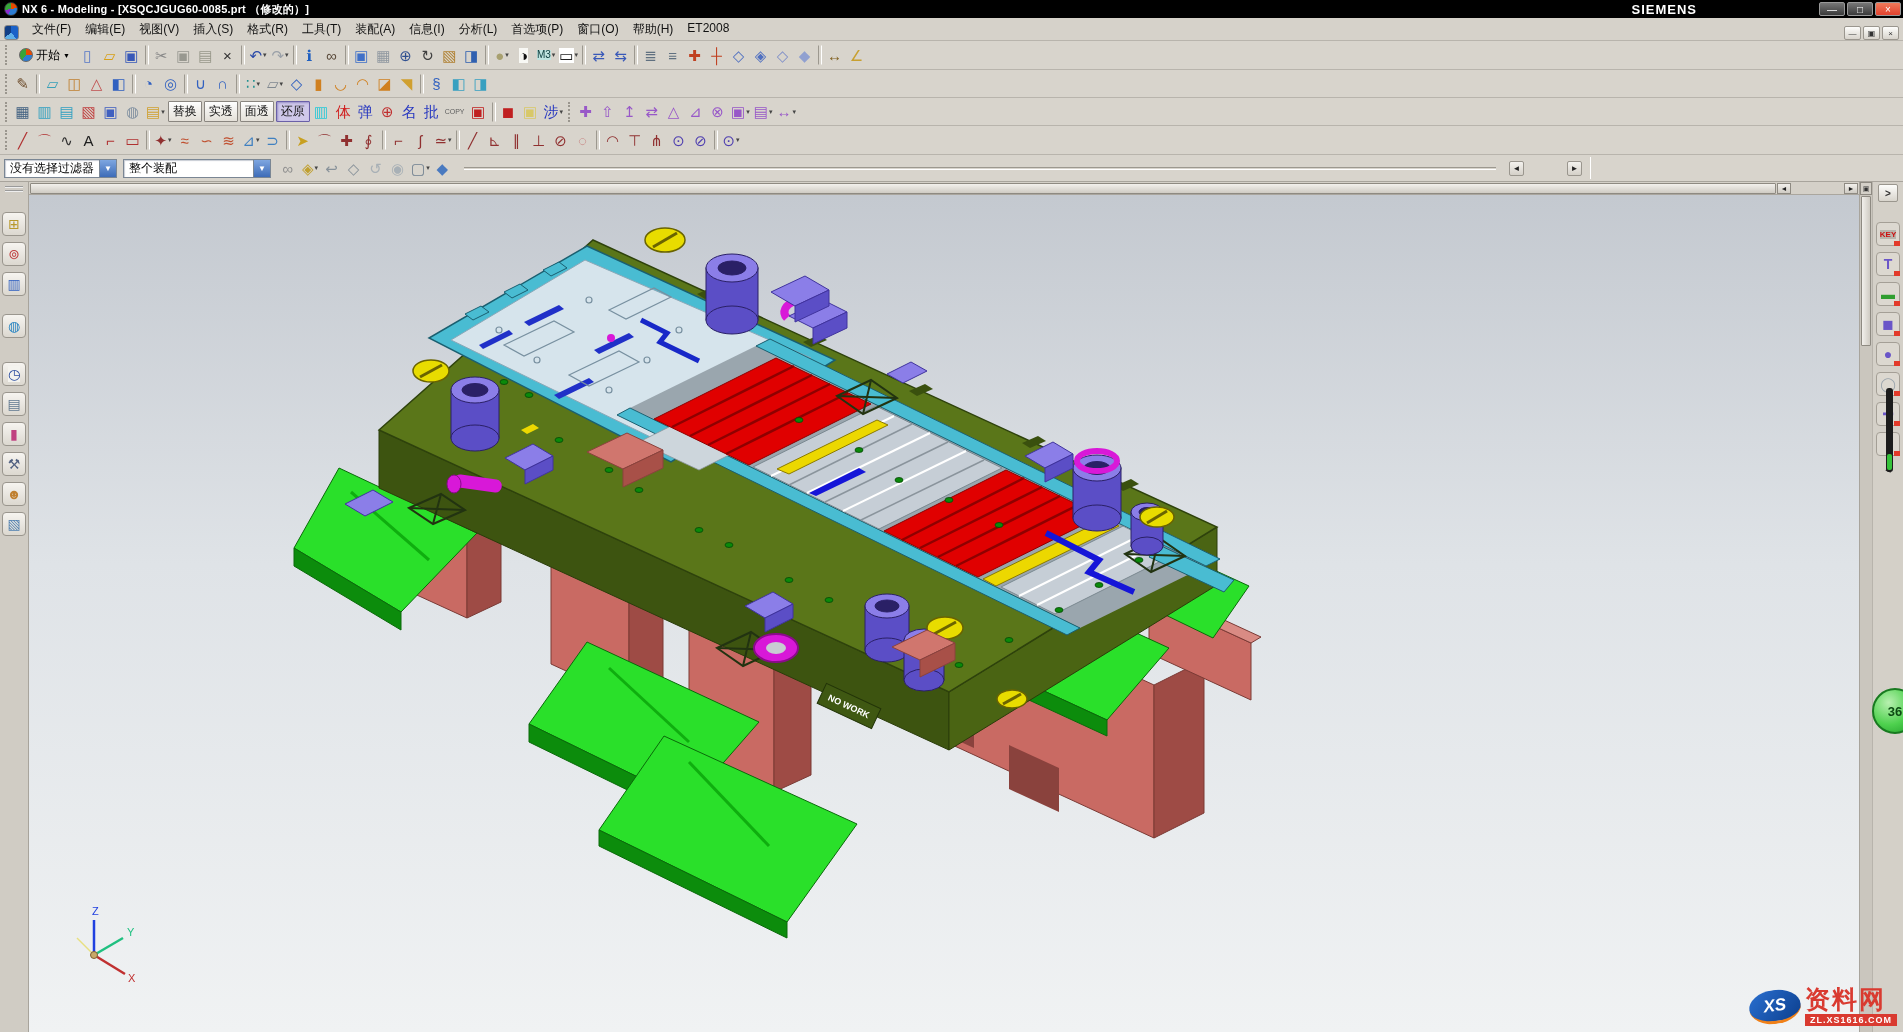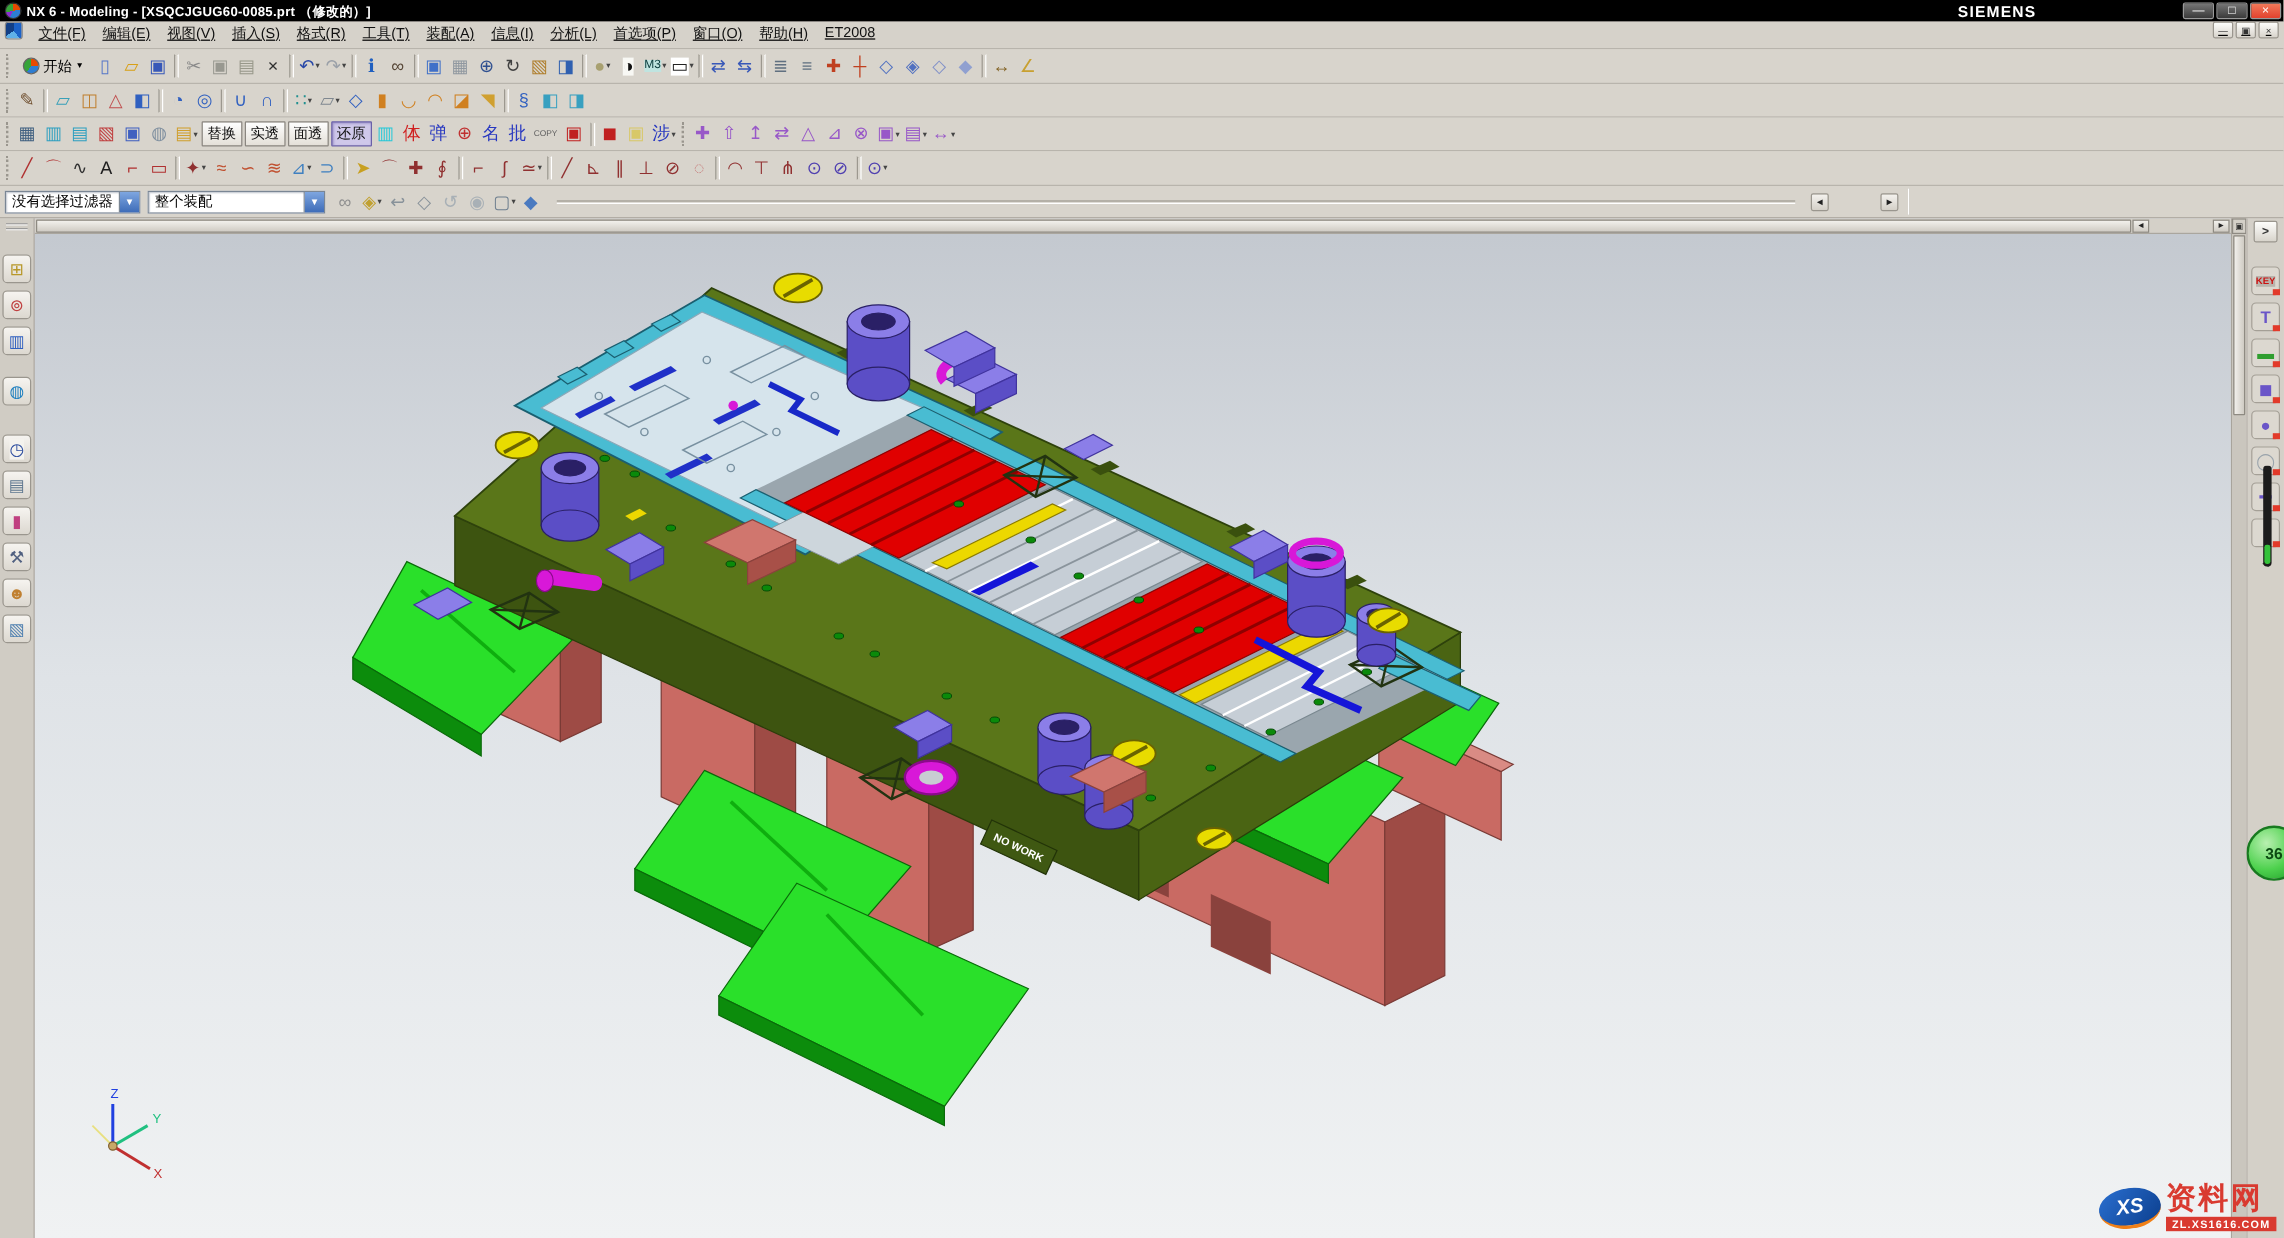--- a/index.html
+++ b/index.html
@@ -11,22 +11,22 @@
   .nx-logo { width:14px; height:14px; border-radius:50%; margin:0 4px 0 2px;
     background:conic-gradient(#e84a00 0 22%, #2d7dd2 22% 58%, #8a2dd2 58% 72%, #37a43a 72% 100%); border:1px solid #333; }
   .title-text { font-size:11px; font-weight:bold; letter-spacing:.2px; }
   .tb-spacer { flex:1; }
   .brand { font-weight:bold; font-size:13px; letter-spacing:1px; margin-right:120px; }
   .winbtn { width:26px; height:14px; margin-left:2px; display:flex; align-items:center; justify-content:center;
     font-size:10px; color:#fff; background:linear-gradient(#777,#3a3a3a); border:1px solid #999; border-radius:2px; }
   .winbtn.close { background:linear-gradient(#f07a5a,var(--c-close-btn,#e2422e)); }
 
   
-  .menubar { height:23px; background:var(--c-menubar,#d6d2ca); display:flex; align-items:flex-start;
-    border-bottom:1px solid #b8b4ac; padding:0 4px;text-decoration:underline; }
+  .menubar { height:23px; background:var(--c-menubar,#d6d2ca); display:flex; align-items:flex-end;
+    border-bottom:1px solid #b8b4ac; padding:0 4px; }
   .app-ic { width:15px; height:15px; border-radius:3px; margin-right:6px;
     background:conic-gradient(#1b62c8 0 40%, #5fb0e8 40% 65%, #123f86 65% 100%); border:1px solid #888; }
   .menu-item { padding:2px 7px; color:#111; cursor:default; white-space:nowrap; }
   .mdi-btn { width:17px; height:14px; margin-left:2px; background:linear-gradient(#fdfdfb,#d8d4cc);
     border:1px solid #9a968e; border-radius:2px; font-size:8px; display:flex; align-items:center; justify-content:center; color:#333; }
 
   
   .tbrow { background:var(--c-toolbar,#d8d4cc); display:flex; align-items:center; padding:0 2px;
     border-bottom:1px solid #b8b4ac; }
   .tb1{height:29px}.tb2{height:28px}.tb3{height:28px}.tb4{height:29px}

